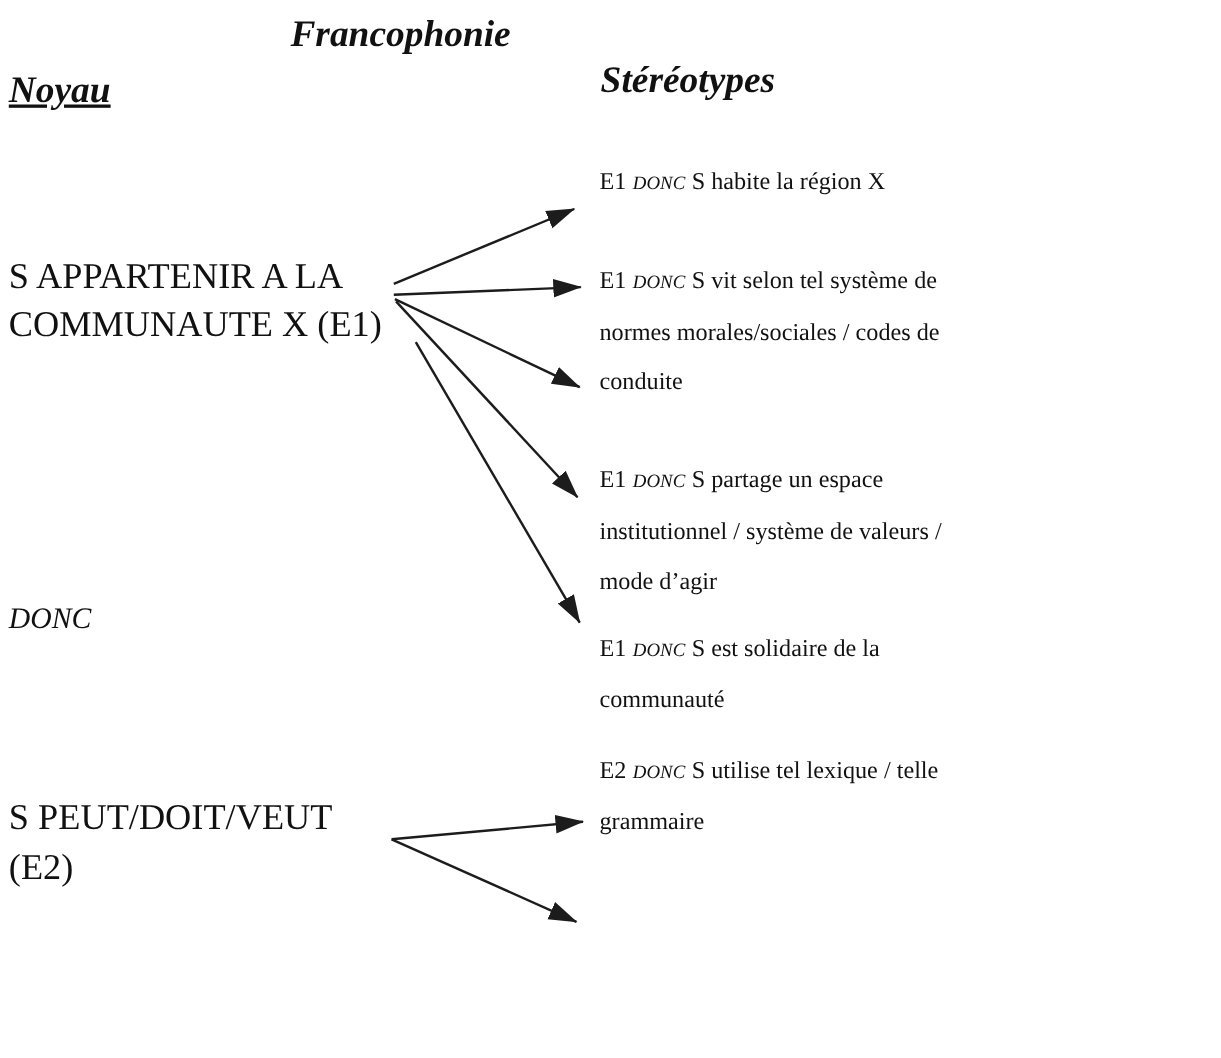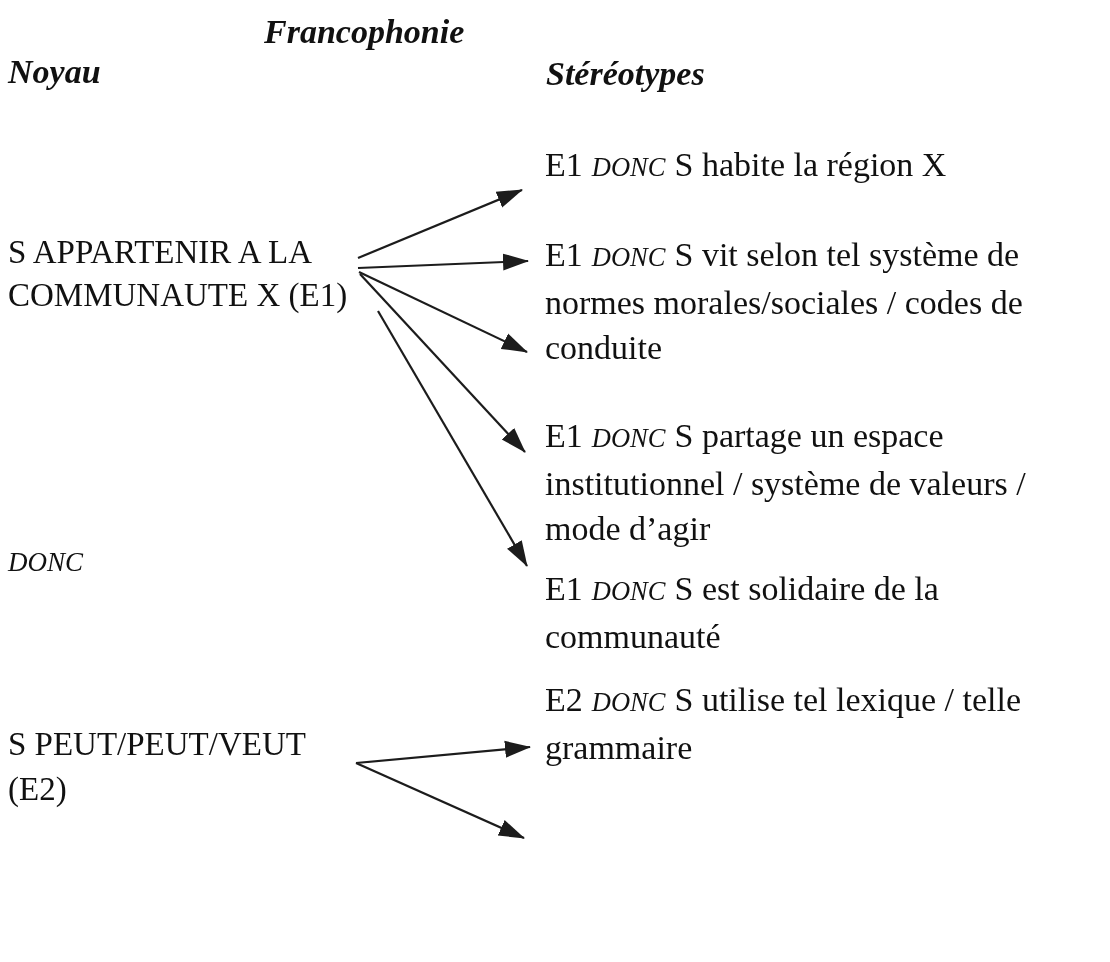--- a/index.html
+++ b/index.html
@@ -24,21 +24,21 @@
   }
   .hdr {
     position: absolute;
     font-weight: bold;
     font-style: italic;
     font-size: 34px;
     line-height: 40px;
     white-space: nowrap;
   }
   .title  { left: 264px; top: 12px; }
-  .noyau-label  { left: 8px;   top: 52px; }
+  .noyau-label  { left: 8px;   top: 63px; text-decoration: underline; }
   .stereo-label { left: 546px; top: 54px; }
 
   .block {
     position: absolute;
     white-space: nowrap;
   }
   .noyau-e1 {
     left: 8px; top: 231px;
     font-size: 33px; line-height: 43px;
   }
@@ -50,21 +50,21 @@
     line-height: 32px;
     white-space: nowrap;
   }
   .noyau-e2 {
     left: 8px; top: 722px;
     font-size: 33px; line-height: 45px;
   }
   .stereo {
     position: absolute;
     left: 545px;
-    font-size: 34px;
+    font-size: 22px;
     line-height: 45px;
     white-space: nowrap;
   }
   .donc {
     font-style: italic;
     font-size: 0.78em;
     margin: 0 0.34em;
   }
 </style>
 </head>
@@ -94,21 +94,21 @@
   <div class="hdr stereo-label">Stéréotypes</div>
 
   <div class="block noyau-e1">
     <div>S APPARTENIR A LA</div>
     <div>COMMUNAUTE X (E1)</div>
   </div>
 
   <div class="donc-standalone">DONC</div>
 
   <div class="block noyau-e2">
-    <div>S PEUT/PEUT/VEUT</div>
+    <div>S PEUT/DOIT/VEUT</div>
     <div>(E2)</div>
   </div>
 
   <div class="stereo" style="top:142px">
     <span>E1</span><span class="donc">DONC</span><span>S habite la région X</span>
   </div>
 
   <div class="stereo" style="top:232px">
     <span>E1</span><span class="donc">DONC</span><span>S vit selon tel système de</span>
     <div>normes morales/sociales / codes de</div>

